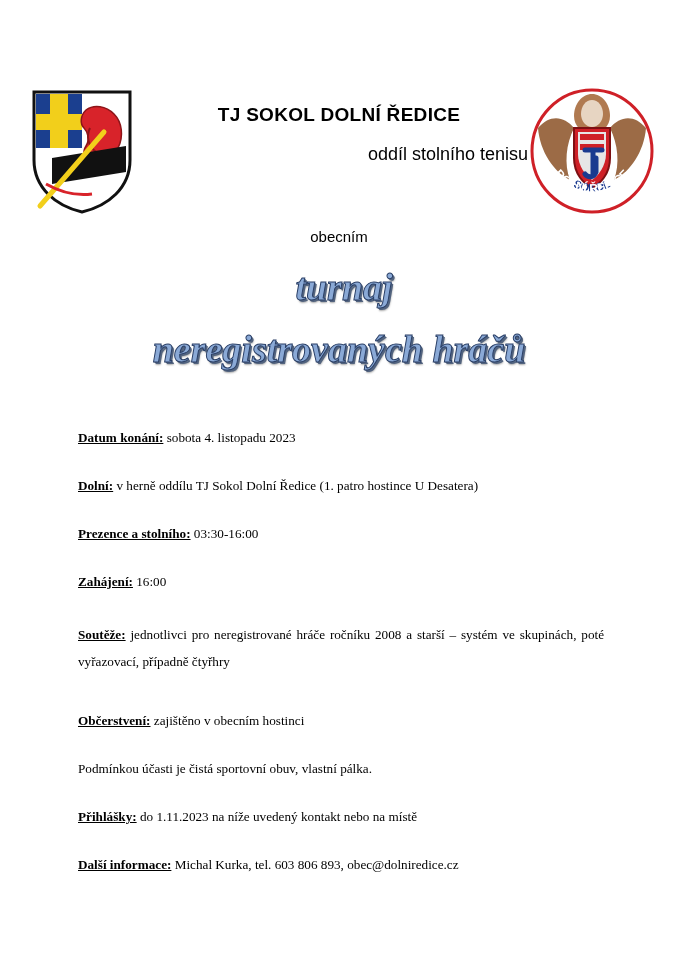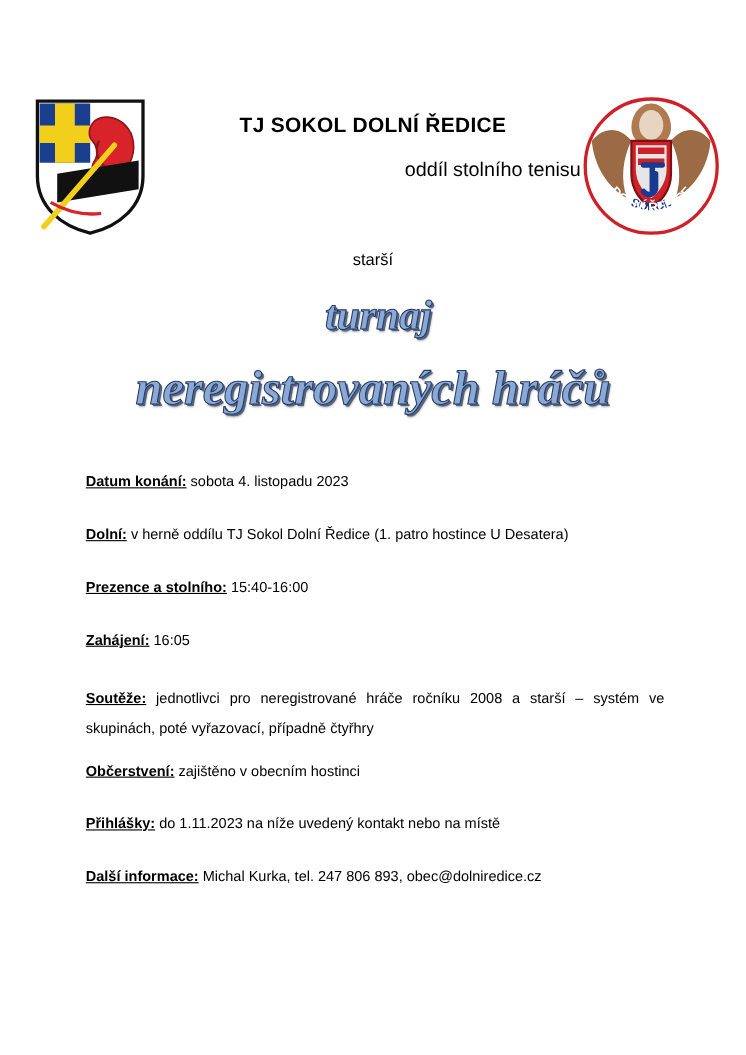--- a/index.html
+++ b/index.html
@@ -99,50 +99,51 @@
     margin: 0;
   }
 
   .wordart-1 {
     font-size: 38px;
     margin-bottom: 22px;
     padding-left: 10px;
   }
 
   .wordart-2 {
-    font-size: 44px;
+    font-size: 38px;
   }
 
   
   .content {
     position: absolute;
     left: 78px;
     right: 74px;
     top: 428px;
     font-size: 13.2px;
     line-height: 1.45;
   }
 
   .para {
     margin: 0 0 29px 0;
     text-align: justify;
+    font-family: Liberation Serif, serif;
   }
 
   .para.last {
     margin-bottom: 0;
   }
 
   .para .lbl {
     font-weight: bold;
     text-decoration: underline;
   }
 
   .para.wide {
     line-height: 2.05;
-    margin-bottom: 16px;
+    margin-bottom: 36px;
   }
 </style>
 </head>
 <body>
 
 <div class="page">
 
   <div class="header">
 
     <div class="crest-left">
@@ -190,58 +191,61 @@
         <text font-family="Liberation Sans, sans-serif" font-size="11" font-weight="bold" fill="#1a3a8f">
           <textPath href="#arcTop" startOffset="50%" text-anchor="middle">SOKOL</textPath>
         </text>
         <text font-family="Liberation Sans, sans-serif" font-size="12" font-weight="bold" fill="#ffffff">
           <textPath href="#arcBottom" startOffset="50%" text-anchor="middle">DOLNÍ ŘEDICE</textPath>
         </text>
         <ellipse cx="62" cy="63" rx="60" ry="61" fill="none" stroke="#cf2027" stroke-width="3"></ellipse>
       </svg>
     </div>
 
-    <div class="porada">starší</div>
+    <div class="porada">obecním</div>
   </div>
 
   <div class="wordart-wrap">
     <p class="wordart wordart-1">turnaj</p>
     <p class="wordart wordart-2">neregistrovaných hráčů</p>
   </div>
 
   <div class="content">
 
     <p class="para">
       <span class="lbl">Datum konání:</span><span> sobota 4. listopadu 2023</span>
     </p>
 
     <p class="para">
       <span class="lbl">Dolní:</span><span> v herně oddílu TJ Sokol Dolní Ředice (1. patro hostince U Desatera)</span>
     </p>
 
     <p class="para">
-      <span class="lbl">Prezence a stolního:</span><span>  15:40-16:00</span>
-    </p>
-
-    <p class="para">
-      <span class="lbl">Zahájení:</span><span> 16:05</span>
+      <span class="lbl">Prezence a stolního:</span><span>  03:30-16:00</span>
+    </p>
+
+    <p class="para">
+      <span class="lbl">Zahájení:</span><span> 16:00</span>
     </p>
 
     <p class="para wide">
       <span class="lbl">Soutěže:</span><span>  jednotlivci pro neregistrované hráče ročníku 2008 a starší – systém ve skupinách, poté vyřazovací, případně čtyřhry</span>
     </p>
 
 
     <p class="para">
       <span class="lbl">Občerstvení:</span><span> zajištěno v obecním hostinci</span>
     </p>
 
+    <p class="para">
+      <span>Podmínkou účasti je čistá sportovní obuv, vlastní pálka.</span>
+    </p>
 
     <p class="para">
       <span class="lbl">Přihlášky:</span><span> do 1.11.2023 na níže uvedený kontakt nebo na místě</span>
     </p>
 
     <p class="para last">
-      <span class="lbl">Další informace:</span><span> Michal Kurka, tel. 247 806 893, obec@dolniredice.cz</span>
+      <span class="lbl">Další informace:</span><span> Michal Kurka, tel. 603 806 893, obec@dolniredice.cz</span>
     </p>
 
   </div>
 </div>
 
 </body></html>

